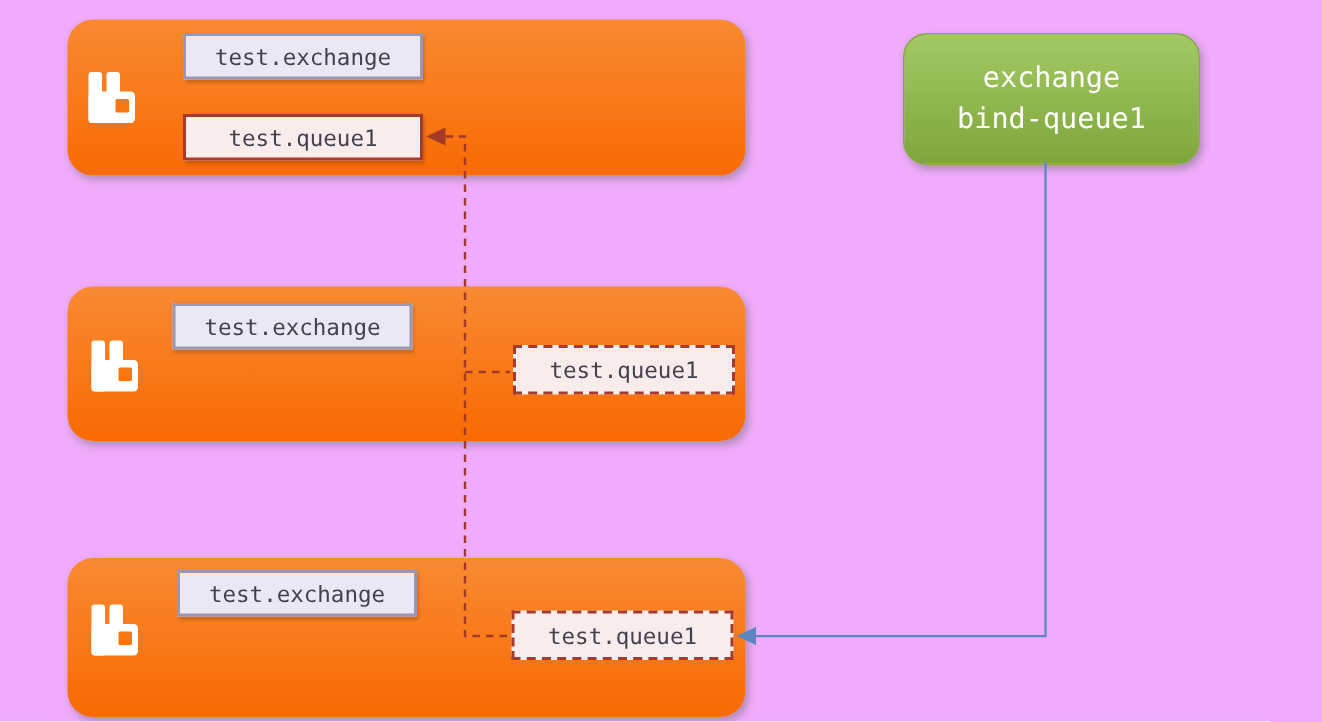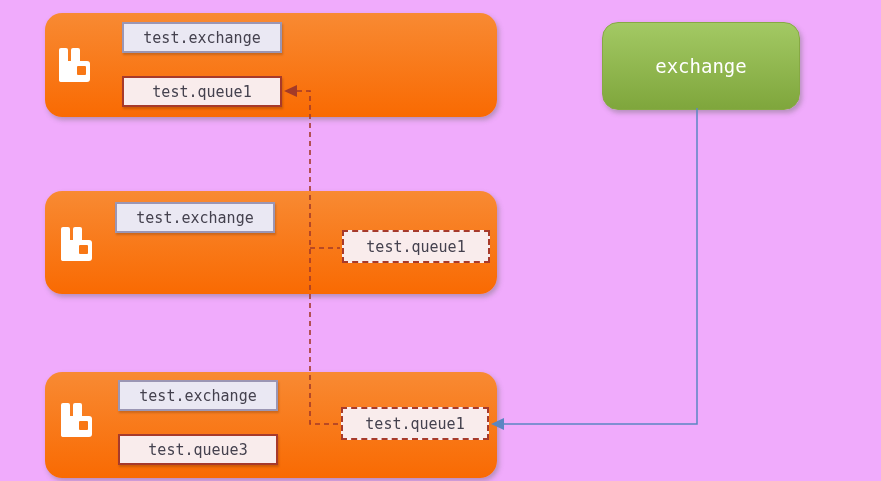--- a/index.html
+++ b/index.html
@@ -95,25 +95,25 @@
   <div class="label queue queue-dashed dq-2">test.queue1</div>
 
   <div class="broker broker-3"></div>
   <svg class="broker-icon icon-3" viewBox="0 0 33 37">
     <rect x="1" y="1" width="9" height="34" rx="2" fill="#FFFFFF"></rect>
     <rect x="13" y="1" width="9" height="16" rx="2" fill="#FFFFFF"></rect>
     <rect x="1" y="14" width="31" height="21" rx="3" fill="#FFFFFF"></rect>
     <rect x="19" y="19" width="9" height="9" rx="1" fill="#F87715"></rect>
   </svg>
   <div class="label exchange ex-3">test.exchange</div>
-  <div class="label queue qu-3">test.queue3</div>
   <div class="label queue queue-dashed dq-3">test.queue1</div>
 
   <div class="consumer">
     <span>exchange</span>
+    <span>bind-queue1</span>
   </div>
 
   <svg class="overlay" width="881" height="481">
     <path class="bind-line" d="M288 91 H310 V424 H340"></path>
     <path class="bind-line" d="M310 248 H340"></path>
     <polygon class="bind-arrow" points="284,91 297,85 297,97"></polygon>
     <path class="consumer-line" d="M697 108 V424 H503"></path>
     <polygon class="consumer-arrow" points="491,424 504,418 504,430"></polygon>
   </svg>
 

